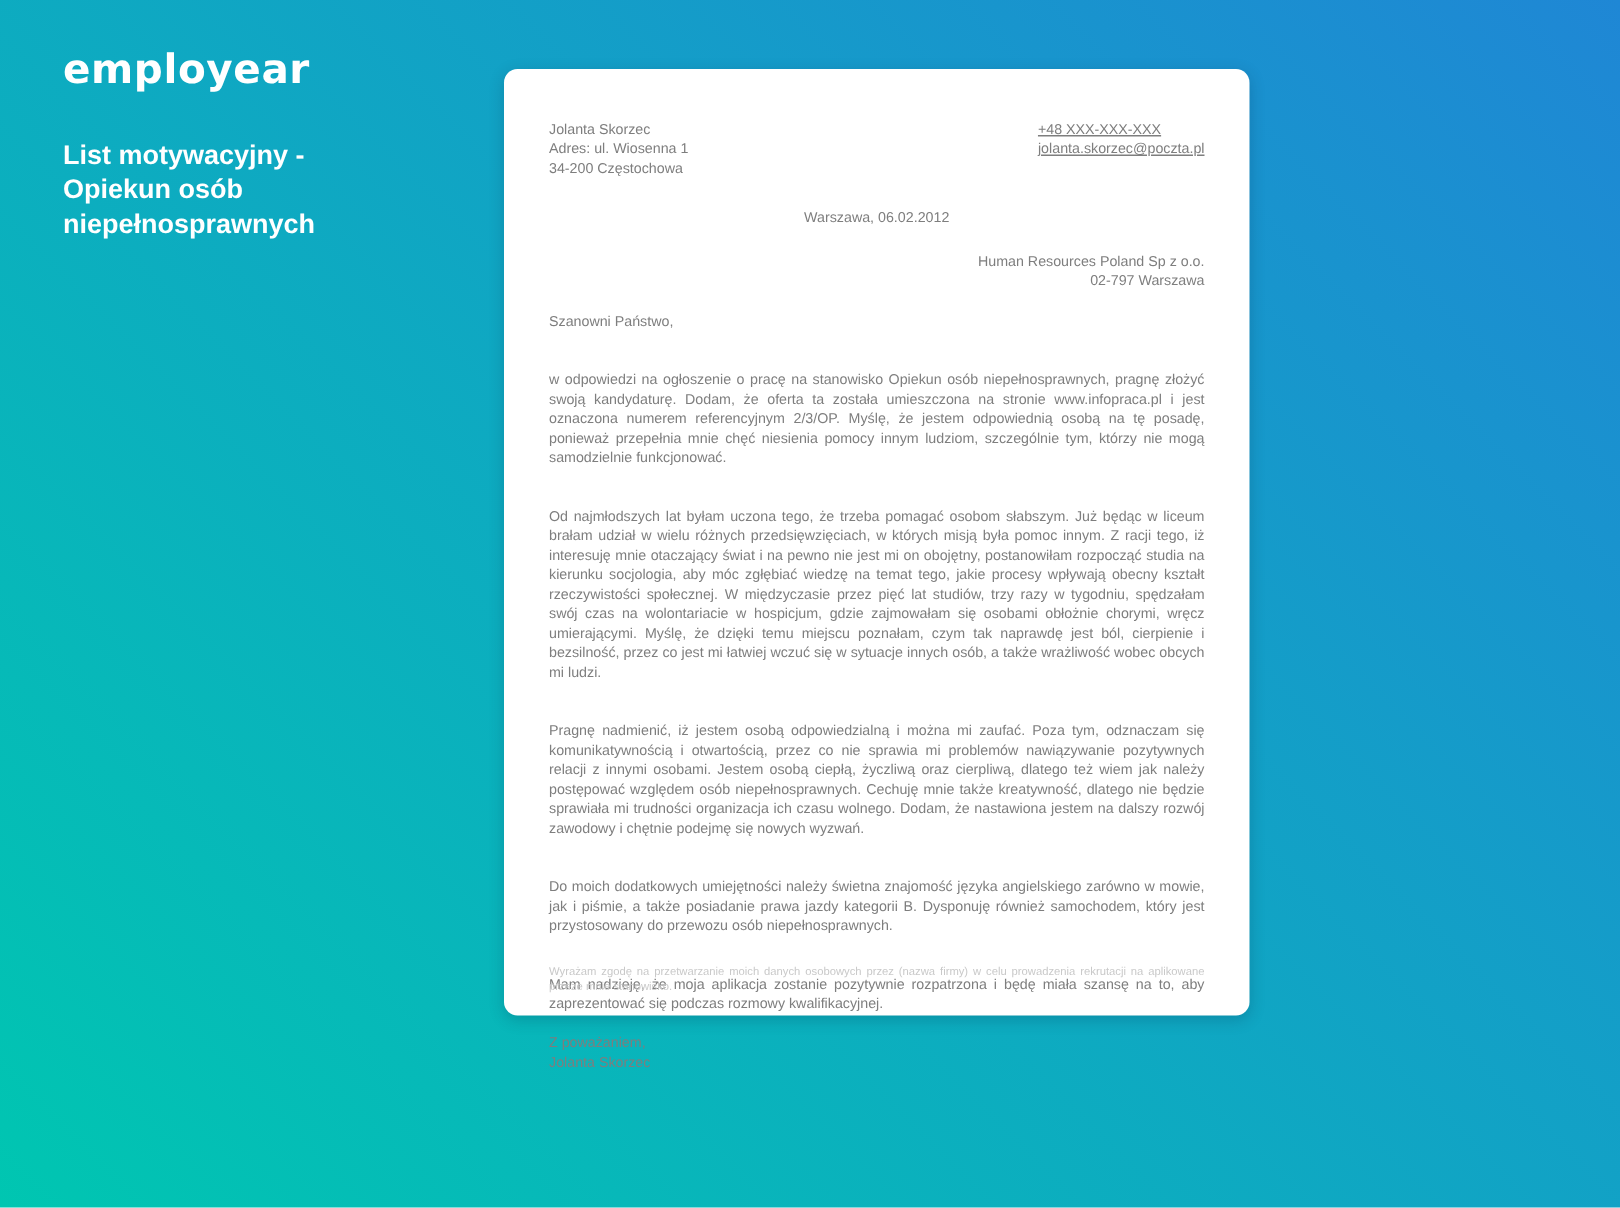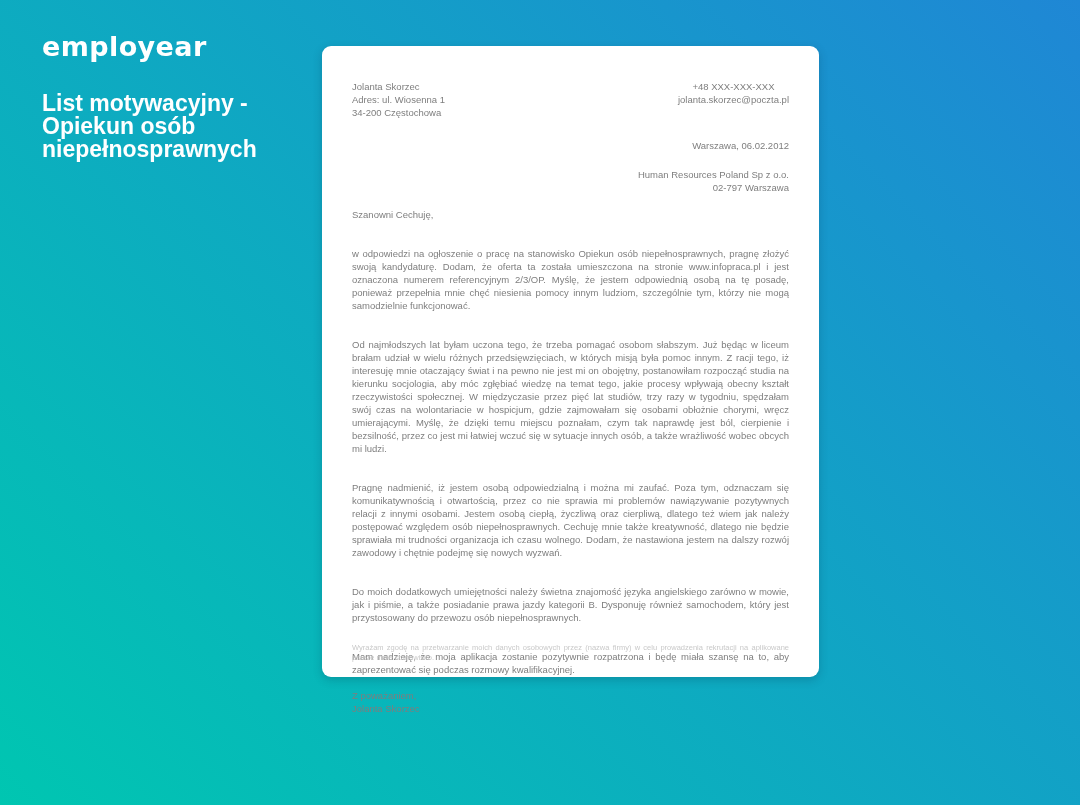--- a/index.html
+++ b/index.html
@@ -20,33 +20,33 @@
   .sidebar{
     position:absolute;left:42px;top:31px;width:230px;color:var(--sidebar-text);
   }
   .logo{
     font-family:"DejaVu Sans",sans-serif;
     font-size:27px;font-weight:600;letter-spacing:0.4px;line-height:32px;
     cursor:pointer;
   }
   .page-title{
     margin-top:29px;width:206px;
-    font-size:23px;font-weight:700;line-height:23px;
+    font-size:18px;font-weight:700;line-height:23px;
   }
   .doc{
-    position:absolute;left:322px;top:46px;width:497px;height:631px;
+    position:absolute;left:336px;top:46px;width:497px;height:631px;
     background:var(--paper);border-radius:9px;
     box-shadow:0 3px 10px rgba(0,40,70,.22);
     padding:34px 30px 0 30px;
     color:var(--letter-text);
     font-size:9.5px;line-height:13px;
   }
   .head-row{display:flex;justify-content:space-between;align-items:flex-start;}
-  .contact-block{text-align:center;}
-  .date-line{text-align:right;margin-top:20px;}
+  .contact-block{text-align:left;text-decoration:underline;}
+  .date-line{text-align:center;margin-top:20px;}
   .recipient-block{text-align:right;margin-top:16px;}
   .greeting{margin-top:14px;}
   .para{margin-top:26px;text-align:justify;}
   .signature{margin-top:13px;text-align:left;}
   .disclaimer{
     position:absolute;left:30px;right:30px;bottom:14px;
     font-size:7.5px;line-height:10px;color:var(--disclaimer-text);
     text-align:justify;
   }
 </style>
@@ -71,21 +71,21 @@
     </div>
   </div>
 
   <div class="date-line">Warszawa, 06.02.2012</div>
 
   <div class="recipient-block">
     <div>Human Resources Poland Sp z o.o.</div>
     <div>02-797 Warszawa</div>
   </div>
 
-  <p class="greeting">Szanowni Cechuję,</p>
+  <p class="greeting">Szanowni Państwo,</p>
 
   <p class="para">w odpowiedzi na ogłoszenie o pracę na stanowisko Opiekun osób niepełnosprawnych, pragnę złożyć swoją kandydaturę. Dodam, że oferta ta została umieszczona na stronie www.infopraca.pl i jest oznaczona numerem referencyjnym 2/3/OP. Myślę, że jestem odpowiednią osobą na tę posadę, ponieważ przepełnia mnie chęć niesienia pomocy innym ludziom, szczególnie tym, którzy nie mogą samodzielnie funkcjonować.</p>
   <p class="para">Od najmłodszych lat byłam uczona tego, że trzeba pomagać osobom słabszym. Już będąc w liceum brałam udział w wielu różnych przedsięwzięciach, w których misją była pomoc innym. Z racji tego, iż interesuję mnie otaczający świat i na pewno nie jest mi on obojętny, postanowiłam rozpocząć studia na kierunku socjologia, aby móc zgłębiać wiedzę na temat tego, jakie procesy wpływają obecny kształt rzeczywistości społecznej. W międzyczasie przez pięć lat studiów, trzy razy w tygodniu, spędzałam swój czas na wolontariacie w hospicjum, gdzie zajmowałam się osobami obłożnie chorymi, wręcz umierającymi. Myślę, że dzięki temu miejscu poznałam, czym tak naprawdę jest ból, cierpienie i bezsilność, przez co jest mi łatwiej wczuć się w sytuacje innych osób, a także wrażliwość wobec obcych mi ludzi.</p>
   <p class="para">Pragnę nadmienić, iż jestem osobą odpowiedzialną i można mi zaufać. Poza tym, odznaczam się komunikatywnością i otwartością, przez co nie sprawia mi problemów nawiązywanie pozytywnych relacji z innymi osobami. Jestem osobą ciepłą, życzliwą oraz cierpliwą, dlatego też wiem jak należy postępować względem osób niepełnosprawnych. Cechuję mnie także kreatywność, dlatego nie będzie sprawiała mi trudności organizacja ich czasu wolnego. Dodam, że nastawiona jestem na dalszy rozwój zawodowy i chętnie podejmę się nowych wyzwań.</p>
   <p class="para">Do moich dodatkowych umiejętności należy świetna znajomość języka angielskiego zarówno w mowie, jak i piśmie, a także posiadanie prawa jazdy kategorii B. Dysponuję również samochodem, który jest przystosowany do przewozu osób niepełnosprawnych.</p>
   <p class="para">Mam nadzieję, że moja aplikacja zostanie pozytywnie rozpatrzona i będę miała szansę na to, aby zaprezentować się podczas rozmowy kwalifikacyjnej.</p>
 
   <div class="signature">
     <div>Z poważaniem,</div>
     <div>Jolanta Skorzec</div>

